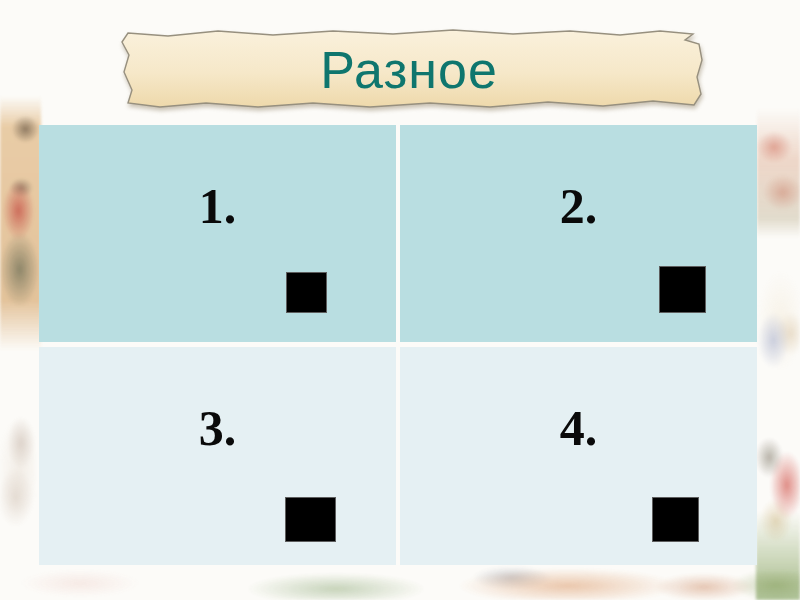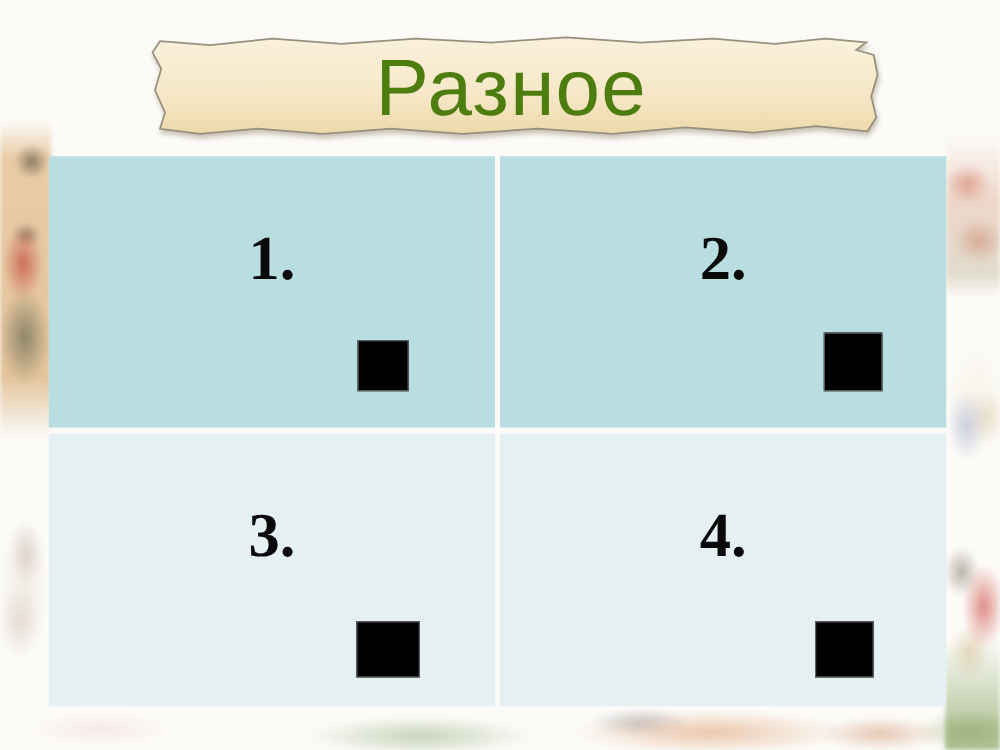--- a/index.html
+++ b/index.html
@@ -42,21 +42,21 @@
       radial-gradient(ellipse 90px 16px at 42% 70%, rgba(95,135,65,.40) 0, rgba(95,135,65,0) 100%),
       radial-gradient(ellipse 110px 18px at 71% 62%, rgba(215,140,85,.55) 0, rgba(215,140,85,0) 100%),
       radial-gradient(ellipse 40px 12px at 64% 40%, rgba(110,115,130,.40) 0, rgba(110,115,130,0) 100%),
       radial-gradient(ellipse 50px 14px at 88% 65%, rgba(195,115,70,.45) 0, rgba(195,115,70,0) 100%),
       radial-gradient(ellipse 45px 16px at 97% 60%, rgba(120,145,70,.45) 0, rgba(120,145,70,0) 100%);}
 
   
   .banner{position:absolute;left:108px;top:20px;width:602px;height:96px;}
   .banner svg{position:absolute;left:0;top:0;filter:drop-shadow(1px 3px 2px rgba(140,125,95,.45));}
   .banner-label{position:absolute;left:0;top:0;width:602px;height:96px;display:flex;align-items:center;justify-content:center;
-    padding-top:4px;box-sizing:border-box;font-size:64px;color:#4d7c0f;letter-spacing:1px;}
+    padding-top:4px;box-sizing:border-box;font-size:52px;color:#0f766e;letter-spacing:1px;}
 
   
   .grid{position:absolute;left:39px;top:125px;width:718px;height:440px;
     display:grid;grid-template-columns:357px 357px;grid-template-rows:217px 218px;column-gap:4px;row-gap:5px;}
   .cell{position:relative;}
   .cell.top{background:#b9dee1;}
   .cell.bottom{background:#e5f0f3;}
   .num{position:absolute;left:0;right:0;top:56px;text-align:center;line-height:1;
     font-family:"Liberation Serif",serif;font-weight:700;font-size:50px;color:#0a0a0a;}
   .sq{position:absolute;background:#000;border:1px solid #5e5e5e;box-sizing:border-box;}

